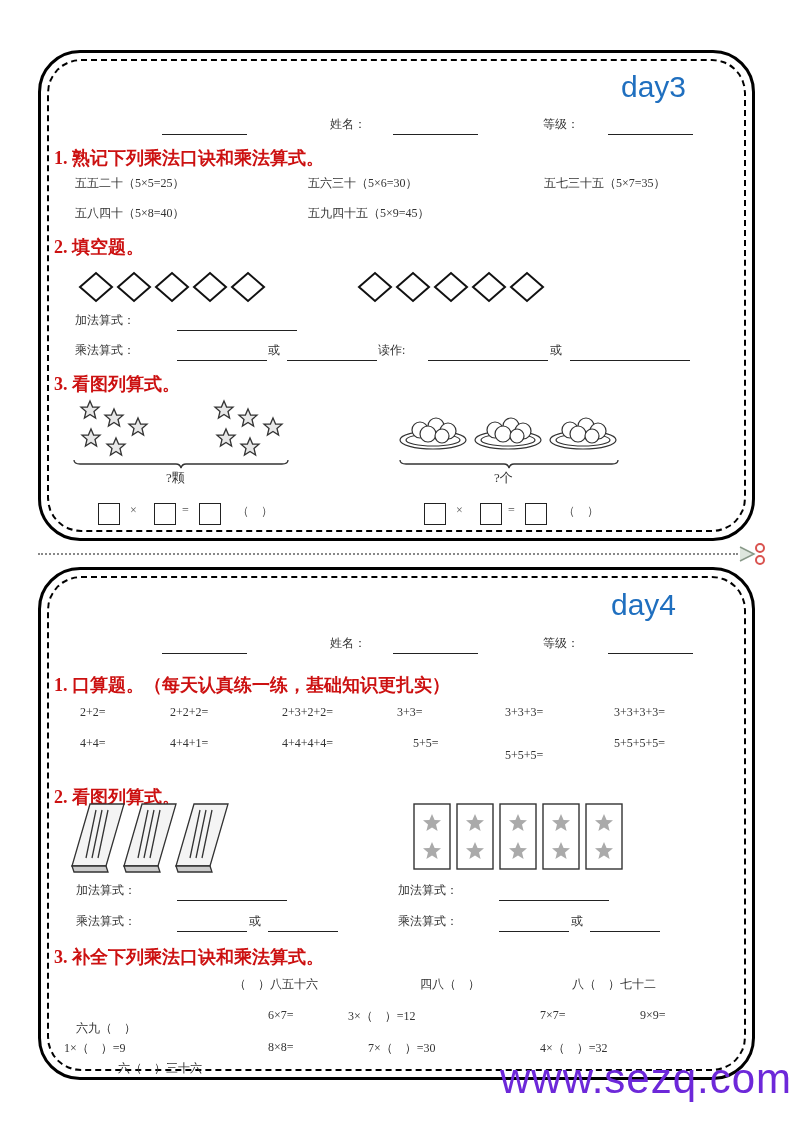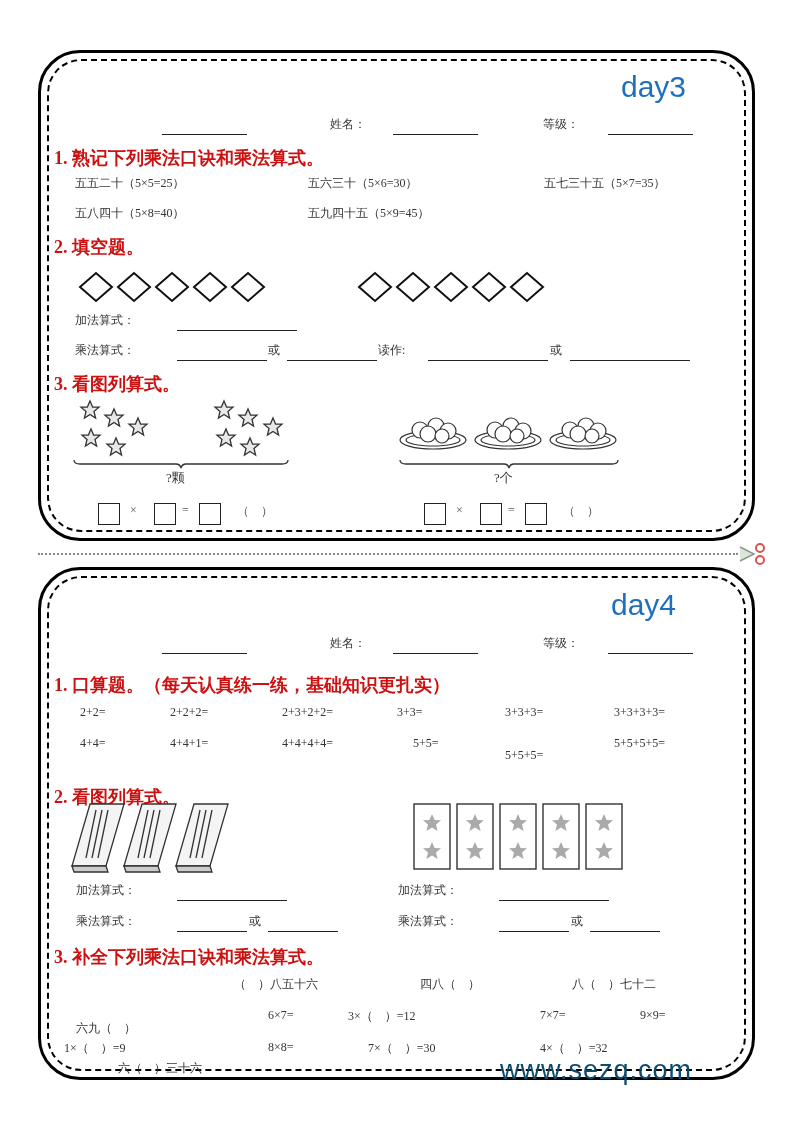--- a/index.html
+++ b/index.html
@@ -8,21 +8,21 @@
   .card .inner{position:absolute;left:6px;top:6px;right:6px;bottom:6px;border:2px dashed #000;border-radius:34px;}
   #card1{top:50px;height:491px;}
   #card2{top:567px;height:513px;}
   .abs{position:absolute;white-space:nowrap;}
   .day{font-size:30px;color:#1f6fbf;font-family:"Liberation Sans Narrow","Liberation Sans",sans-serif;}
   .txt{font-size:12px;color:#333;}
   .sec{font-size:18px;color:#cc1111;font-weight:bold;}
   .blank{display:inline-block;border-bottom:1.5px solid #222;height:16px;vertical-align:baseline;}
   .box{position:absolute;width:22px;height:22px;border:1.5px solid #222;box-sizing:border-box;}
   .cutline{position:absolute;left:38px;top:553px;width:700px;border-top:2px dotted #888;}
-  .watermark{position:absolute;left:500px;top:1055px;font-family:"Liberation Sans",sans-serif;font-size:27px;color:#0c4a6e;letter-spacing:1px;}
+  .watermark{position:absolute;left:500px;top:1055px;font-family:"Liberation Sans",sans-serif;font-size:42px;color:#6d28d9;letter-spacing:1px;}
   svg{position:absolute;overflow:visible;}
 </style>
 </head>
 <body>
 
 <div id="card1" class="card">
     <div class="inner"></div>
   </div>
 
 <div class="abs day" style="left:593px;top:70px;margin-left:28px;">day3</div>

